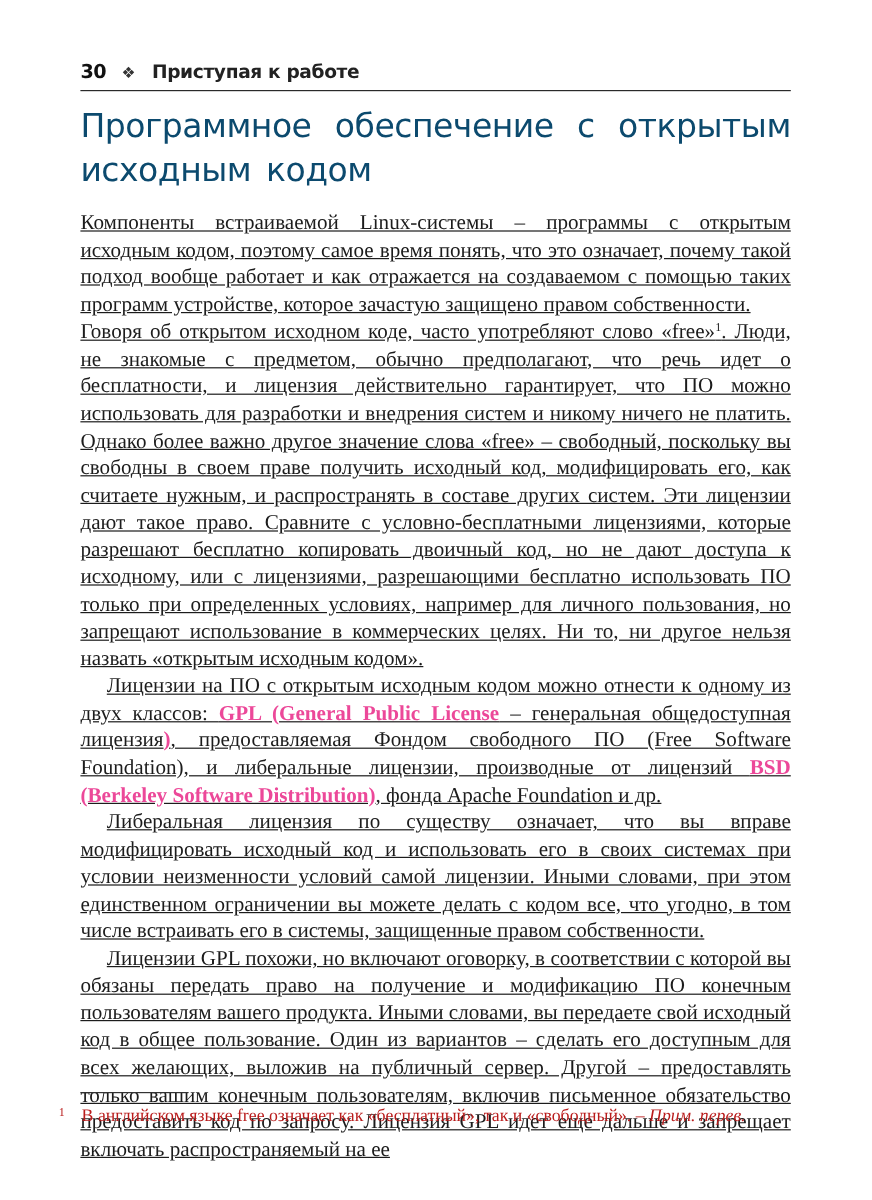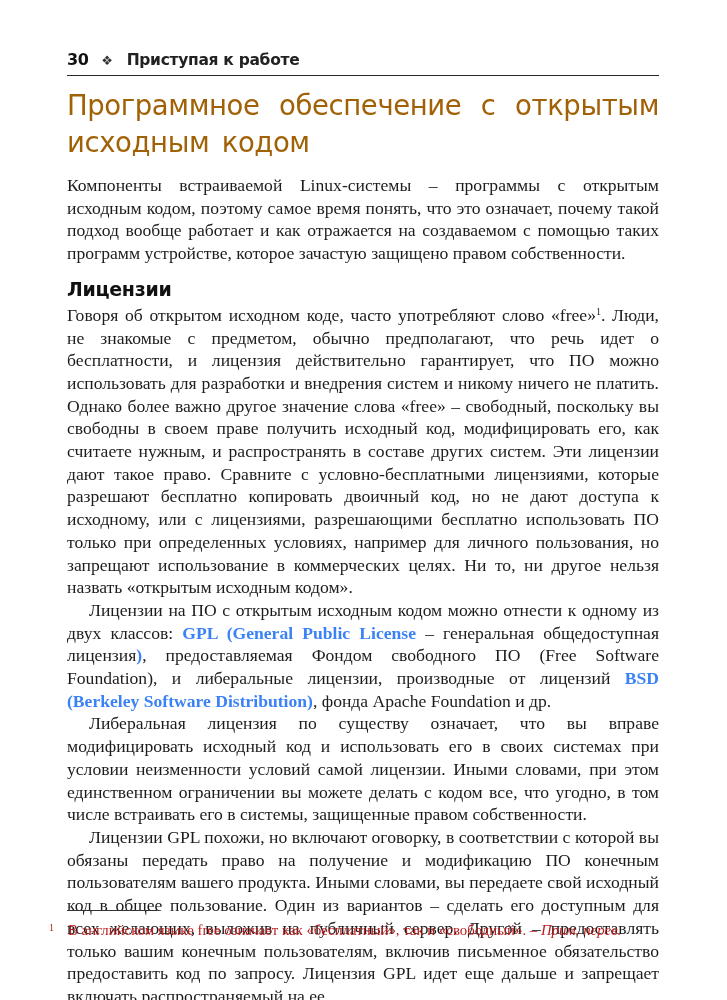--- a/index.html
+++ b/index.html
@@ -46,21 +46,21 @@
     }
     .chapter-title {
       font-weight: bold;
     }
     h1.section-title {
       font-family: "DejaVu Sans", sans-serif;
       font-weight: normal;
       font-size: 27.5px;
       line-height: 37px;
       margin: 11px 0 13px 0;
-      color: #a16207;
+      color: #0c4a6e;
       letter-spacing: -0.4px;
       word-spacing: 4px;
       text-align: justify;
       text-align-last: left;
     }
     h2.subsection-title {
       font-family: "DejaVu Sans", sans-serif;
       font-weight: bold;
       font-size: 19px;
       line-height: 24px;
@@ -69,27 +69,28 @@
       letter-spacing: -0.3px;
     }
     p {
       font-family: "Liberation Serif", serif;
       font-size: 17.6px;
       line-height: 22.7px;
       margin: 0;
       text-align: justify;
       color: #1c1c1c;
       hyphens: manual;
+      text-decoration: underline;
     }
     p.indent {
       text-indent: 22px;
     }
     b {
       font-weight: bold;
-      color: #3b82f6;
+      color: #ec4899;
     }
     sup {
       font-size: 10px;
       line-height: 0;
       vertical-align: 6px;
     }
     .footnote-rule {
       position: absolute;
       left: 67px;
       top: 910px;
@@ -123,21 +124,20 @@
   <div class="running-header">
     <span class="page-number">30</span>
     <span class="ornament">❖</span>
     <span class="chapter-title">Приступая к работе</span>
   </div>
 
   <h1 class="section-title">Программное обеспечение с открытым исходным кодом</h1>
 
   <p>Компоненты встраиваемой Linux-системы – программы с открытым исходным кодом, поэтому самое время понять, что это означает, почему такой подход вообще работает и как отражается на создаваемом с помощью таких программ устройстве, которое зачастую защищено правом собственности.</p>
 
-  <h2 class="subsection-title">Лицензии</h2>
 
   <p><span>Говоря об открытом исходном коде, часто употребляют слово «free»</span><sup>1</sup><span>. Люди, не знакомые с предметом, обычно предполагают, что речь идет о бесплатности, и ли­цензия действительно гарантирует, что ПО можно использовать для разработки и внедрения систем и никому ничего не платить. Однако более важно другое зна­чение слова «free» – свободный, поскольку вы свободны в своем праве получить исходный код, модифицировать его, как считаете нужным, и распространять в со­ставе других систем. Эти лицензии дают такое право. Сравните с условно-бесплат­ными лицензиями, которые разрешают бесплатно копировать двоичный код, но не дают доступа к исходному, или с лицензиями, разрешающими бесплатно исполь­зовать ПО только при определенных условиях, например для личного пользова­ния, но запрещают использование в коммерческих целях. Ни то, ни другое нельзя назвать «открытым исходным кодом».</span></p>
 
 
   <p class="indent"><span>Лицензии на ПО с открытым исходным кодом можно отнести к одному из двух классов: </span><b>GPL (General Public License</b><span> – генеральная общедоступная лицензия</span><b>)</b><span>, предоставляемая Фондом свободного ПО (Free Software Foundation), и либераль­ные лицензии, производные от лицензий </span><b>BSD (Berkeley Software Distribution)</b><span>, фонда Apache Foundation и др.</span></p>
 
   <p class="indent">Либеральная лицензия по существу означает, что вы вправе модифицировать исходный код и использовать его в своих системах при условии неизменности условий самой лицензии. Иными словами, при этом единственном ограничении вы можете делать с кодом все, что угодно, в том числе встраивать его в системы, защищенные правом собственности.</p>
 
   <p class="indent">Лицензии GPL похожи, но включают оговорку, в соответствии с которой вы обязаны передать право на получение и модификацию ПО конечным пользовате­лям вашего продукта. Иными словами, вы передаете свой исходный код в общее пользование. Один из вариантов – сделать его доступным для всех желающих, выложив на публичный сервер. Другой – предоставлять только вашим конечным пользователям, включив письменное обязательство предоставить код по запросу. Лицензия GPL идет еще дальше и запрещает включать распространяемый на ее</p>
 </div>

